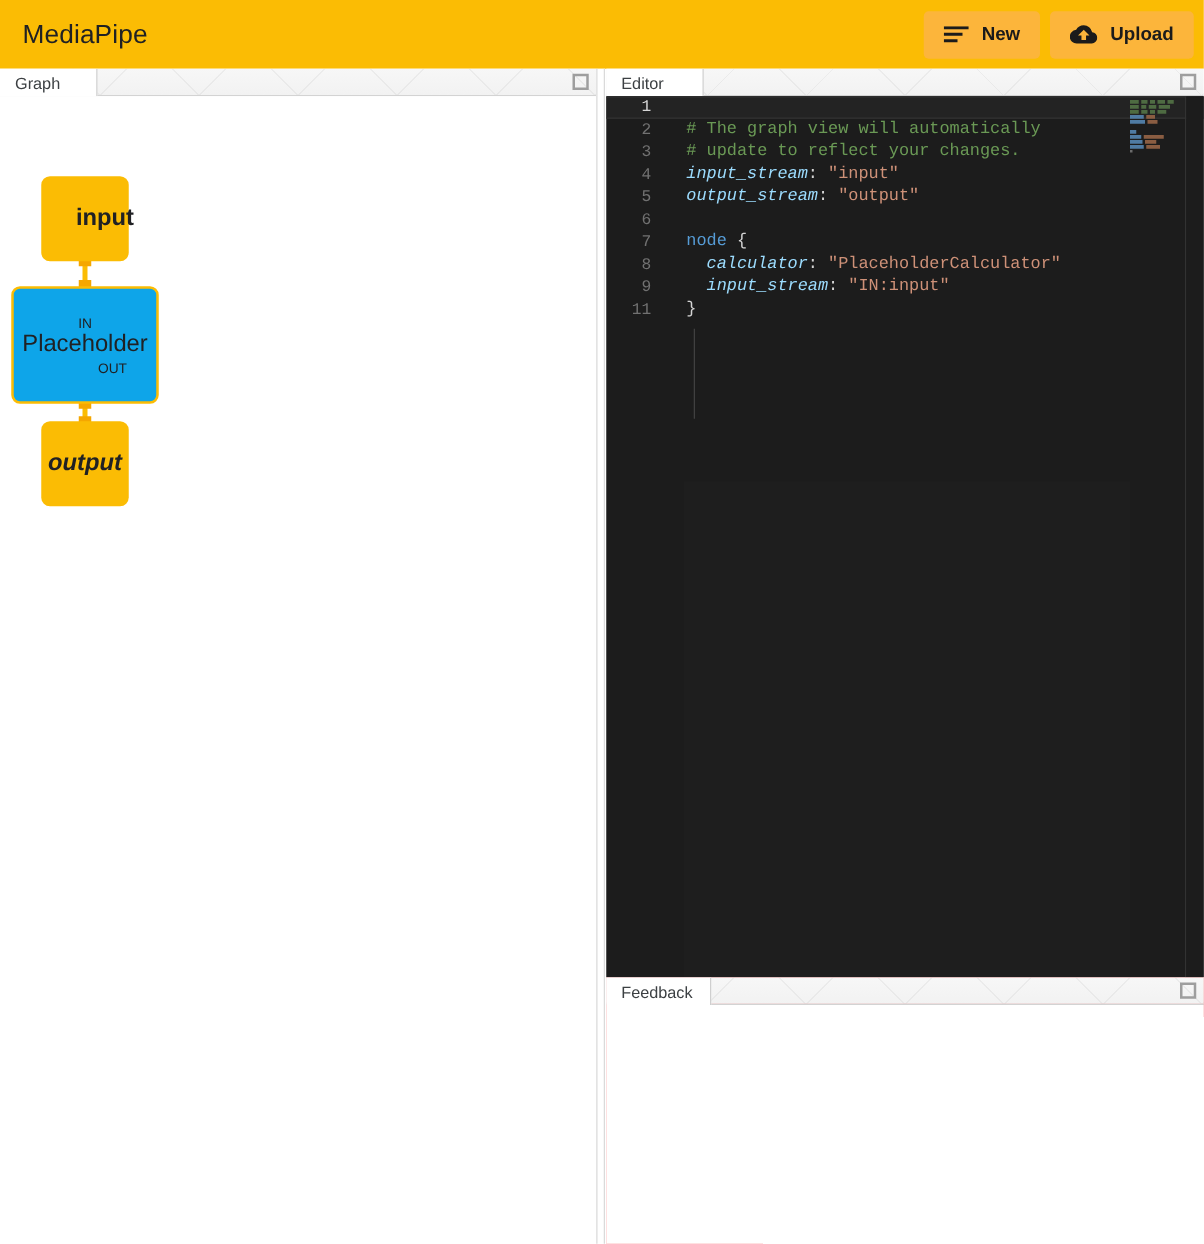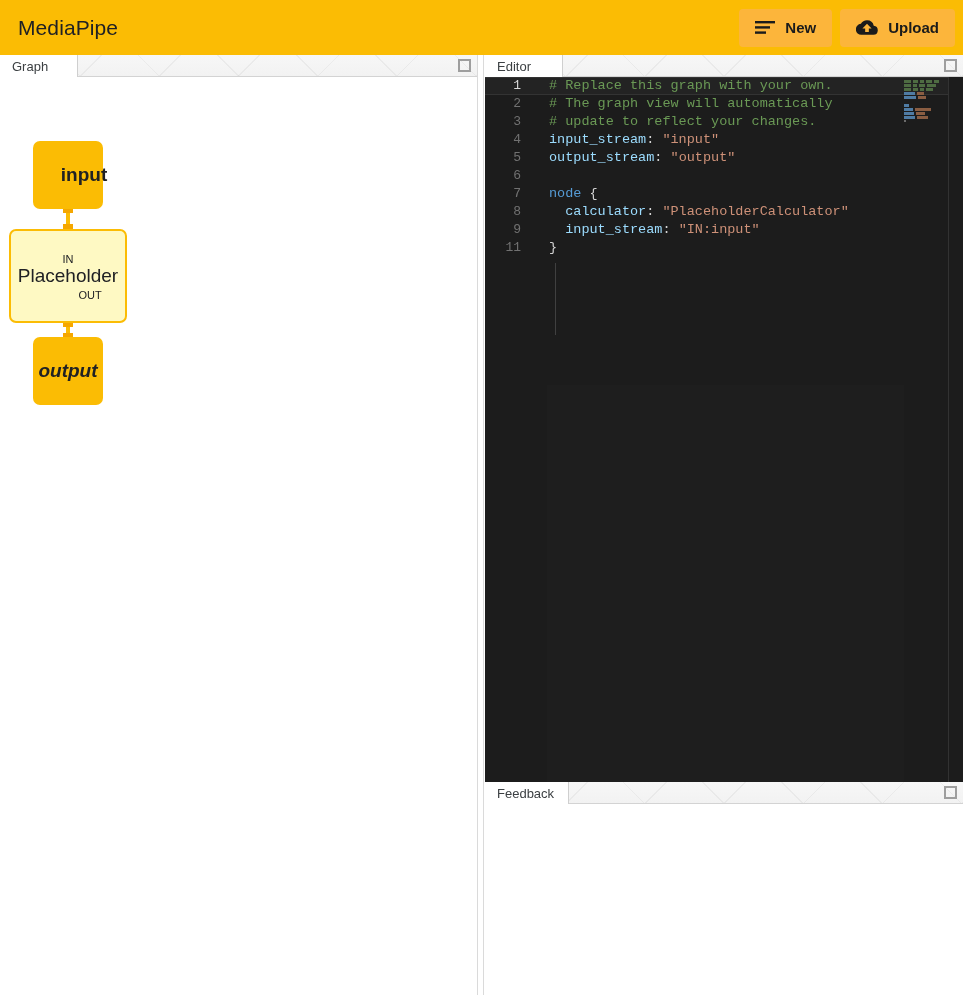--- a/index.html
+++ b/index.html
@@ -84,21 +84,21 @@
     display: flex; align-items: center; justify-content: center;
     font-size: 19px; font-weight: 700; color: #202124;
     cursor: pointer;
   }
   #node-input  { left: 33px; top: 64px; padding-left: 32px; }
   #node-output { left: 33px; top: 260px; font-style: italic; }
 
   #node-calculator {
     position: absolute; left: 9px; top: 152px;
     width: 118px; height: 94px;
-    background: #fef9c3;
+    background: #0ea5e9;
     border: 2px solid #fbbc04;
     border-radius: 7px;
     cursor: pointer;
   }
   #node-calculator .port-label {
     position: absolute; left: 0; width: 100%;
     text-align: center; font-size: 11px; color: #202124;
   }
   #node-calculator .port-label.in  { top: 22px; }
   #node-calculator .port-label.out { bottom: 20px; padding-left: 44px; }
@@ -163,21 +163,21 @@
   }
   .code-line.active { background: #232323; box-shadow: inset 0 -1px 0 #333, inset 0 1px 0 #333; }
   .gutter {
     width: 46px; min-width: 46px; text-align: right; padding-right: 10px;
     color: #717171; font-size: 13px; user-select: none;
   }
   .code-line.active .gutter { color: #d6d6d6; }
   .code-text { color: #d4d4d4; padding-left: 18px; }
   .tok-comment { color: #6a9955; }
   .tok-key     { color: #569cd6; }
-  .tok-prop    { color: #9cdcfe; }
+  .tok-prop    { color: #9cdcfe; font-style: italic; }
   .tok-str     { color: #ce9178; }
   .tok-punc    { color: #d4d4d4; }
   .indent-guide {
     position: absolute; left: 70px; top: 0; width: 1px; height: 100%;
     background: #404040;
   }
 
   #minimap {
     position: absolute; right: 15px; top: 3px;
     width: 44px; height: 42px;
@@ -280,21 +280,21 @@
 
   <div class="tabstrip">
     <div class="tab">Editor</div>
     <button class="maximize-btn"></button>
   </div>
 
   <div id="editor-body">
     <div id="code-area">
       <div class="indent-guide" style="top:186px; height:72px;"></div>
       <div id="code-lines">
-          <div class="code-line active"><span class="gutter">1</span><span class="code-text"><span class="tok-comment"># Replace this graph with your own.</span></span></div>
+          <div class="code-line active"><span class="gutter">1</span></div>
           <div class="code-line"><span class="gutter">2</span><span class="code-text"><span class="tok-comment"># The graph view will automatically</span></span></div>
           <div class="code-line"><span class="gutter">3</span><span class="code-text"><span class="tok-comment"># update to reflect your changes.</span></span></div>
           <div class="code-line"><span class="gutter">4</span><span class="code-text"><span class="tok-prop">input_stream</span><span class="tok-punc">: </span><span class="tok-str">"input"</span></span></div>
           <div class="code-line"><span class="gutter">5</span><span class="code-text"><span class="tok-prop">output_stream</span><span class="tok-punc">: </span><span class="tok-str">"output"</span></span></div>
           <div class="code-line"><span class="gutter">6</span><span class="code-text"><span class="tok-punc"></span></span></div>
           <div class="code-line"><span class="gutter">7</span><span class="code-text"><span class="tok-key">node</span><span class="tok-punc"> {</span></span></div>
           <div class="code-line"><span class="gutter">8</span><span class="code-text"><span class="tok-prop">  calculator</span><span class="tok-punc">: </span><span class="tok-str">"PlaceholderCalculator"</span></span></div>
           <div class="code-line"><span class="gutter">9</span><span class="code-text"><span class="tok-prop">  input_stream</span><span class="tok-punc">: </span><span class="tok-str">"IN:input"</span></span></div>
           <div class="code-line"><span class="gutter">11</span><span class="code-text"><span class="tok-punc">}</span></span></div>
         </div>

